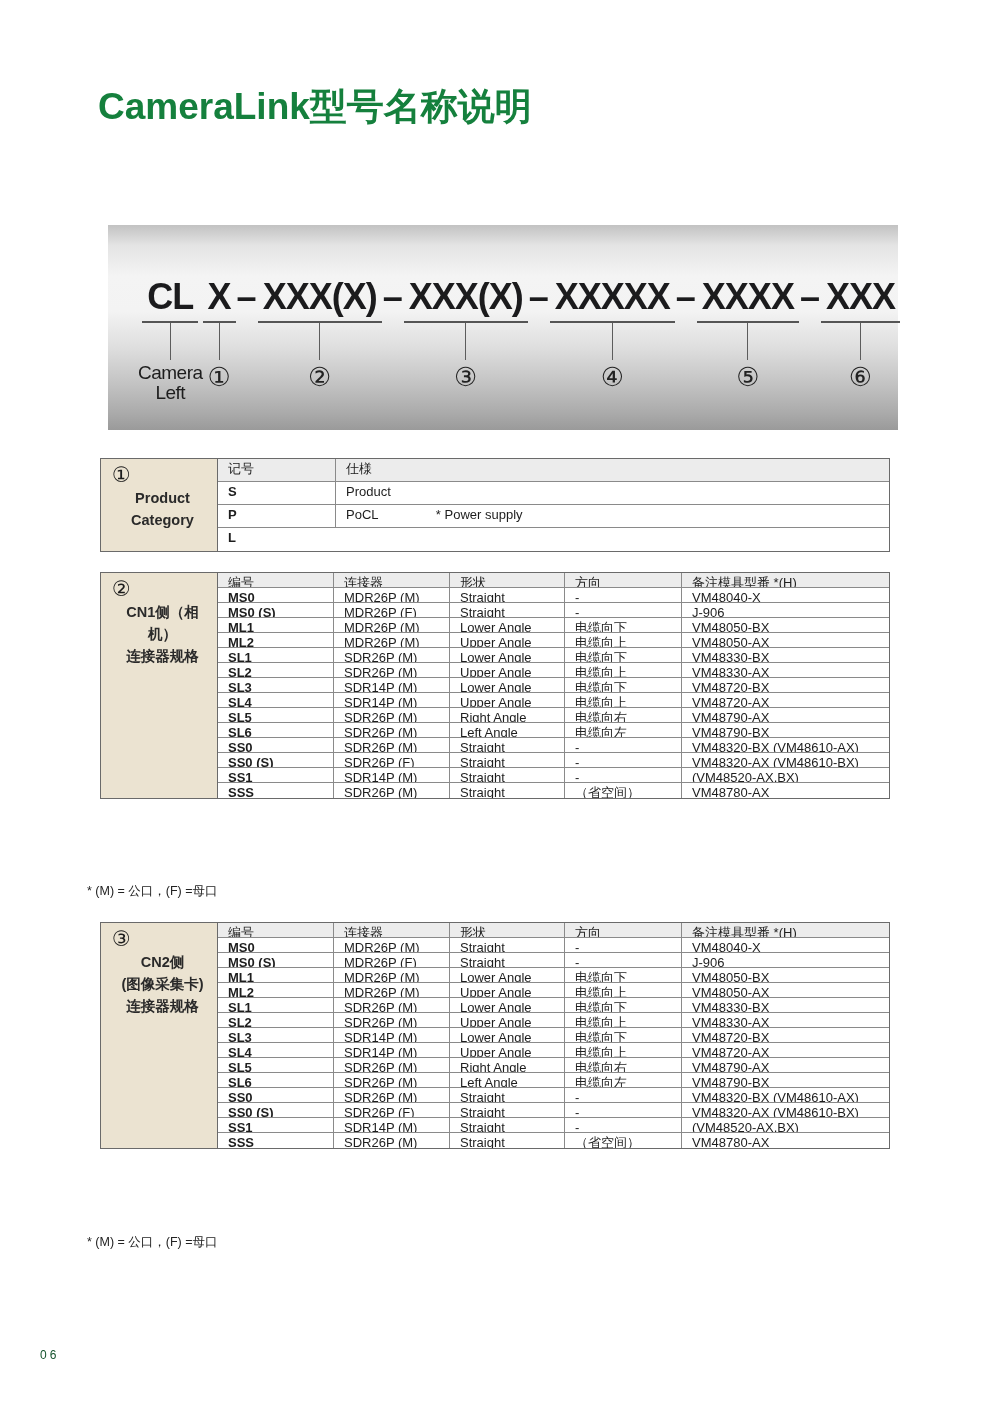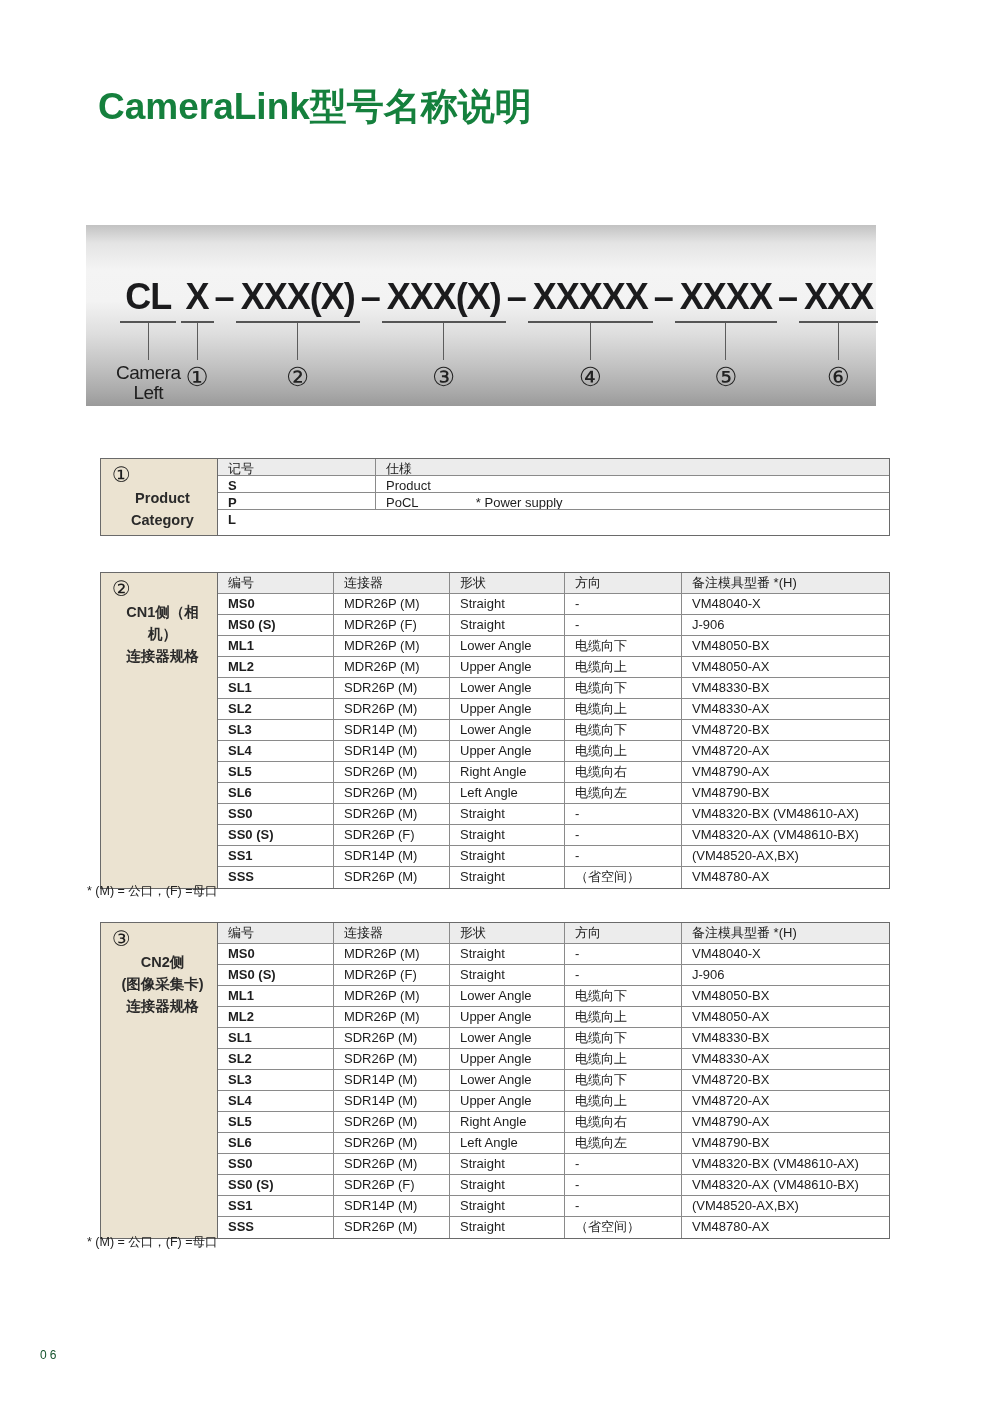--- a/index.html
+++ b/index.html
@@ -11,21 +11,21 @@
   .page{position:absolute;inset:0;}
 
   
   .title{
     position:absolute;left:98px;top:82px;margin:0;
     font-size:37px;font-weight:700;letter-spacing:0;color:#15803d;
   }
 
   
   .banner{
-    position:absolute;left:86px;top:225px;width:790px;height:181px;
+    position:absolute;left:108px;top:225px;width:790px;height:205px;
     background:linear-gradient(180deg,
       #c2c2c2 0%, #e4e4e4 10%, #f4f4f4 25%, #f3f3f3 42%,
       #dedede 60%, #c2c2c2 78%, #aaaaaa 92%, #9a9a9a 100%);
   }
   .format-row{
     position:absolute;left:30px;right:30px;top:52px;
     display:flex;justify-content:space-between;align-items:flex-start;
   }
   .bseg{display:flex;flex-direction:column;align-items:center;}
   .bseg-text{
@@ -60,22 +60,22 @@
   .side-num{font-size:21px;line-height:1.25;color:#1d1d1d;}
   .side-lines{
     font-size:14.5px;font-weight:700;line-height:1.5;color:#2a2a2a;
     white-space:pre-line;letter-spacing:0;text-align:center;
   }
   .grid{flex:1;display:flex;flex-direction:column;min-width:0;}
   .trow{
     display:grid;border-bottom:1px solid #8a8a8a;box-sizing:border-box;
   }
   .trow:last-child{border-bottom:none;}
-  .cols5 .trow{grid-template-columns:115px 116px 115px 117px 1fr;height:21px;}
-  .cols2 .trow{grid-template-columns:117px 1fr;height:17px;gap:40px;}
+  .cols5 .trow{grid-template-columns:115px 116px 115px 117px 1fr;height:15px;}
+  .cols2 .trow{grid-template-columns:117px 1fr;height:23px;}
   .thead{background:#ececec;}
   .cell{
     font-size:13px;line-height:19.5px;padding-left:10px;color:#1d1d1d;
     white-space:pre-wrap;overflow:hidden;border-left:1px solid #8a8a8a;
   }
   .cols2 .cell{line-height:20.5px;}
   .cell:first-child{border-left:none;}
   .trow:not(.thead) .cell:first-child{font-weight:700;}
 
   

